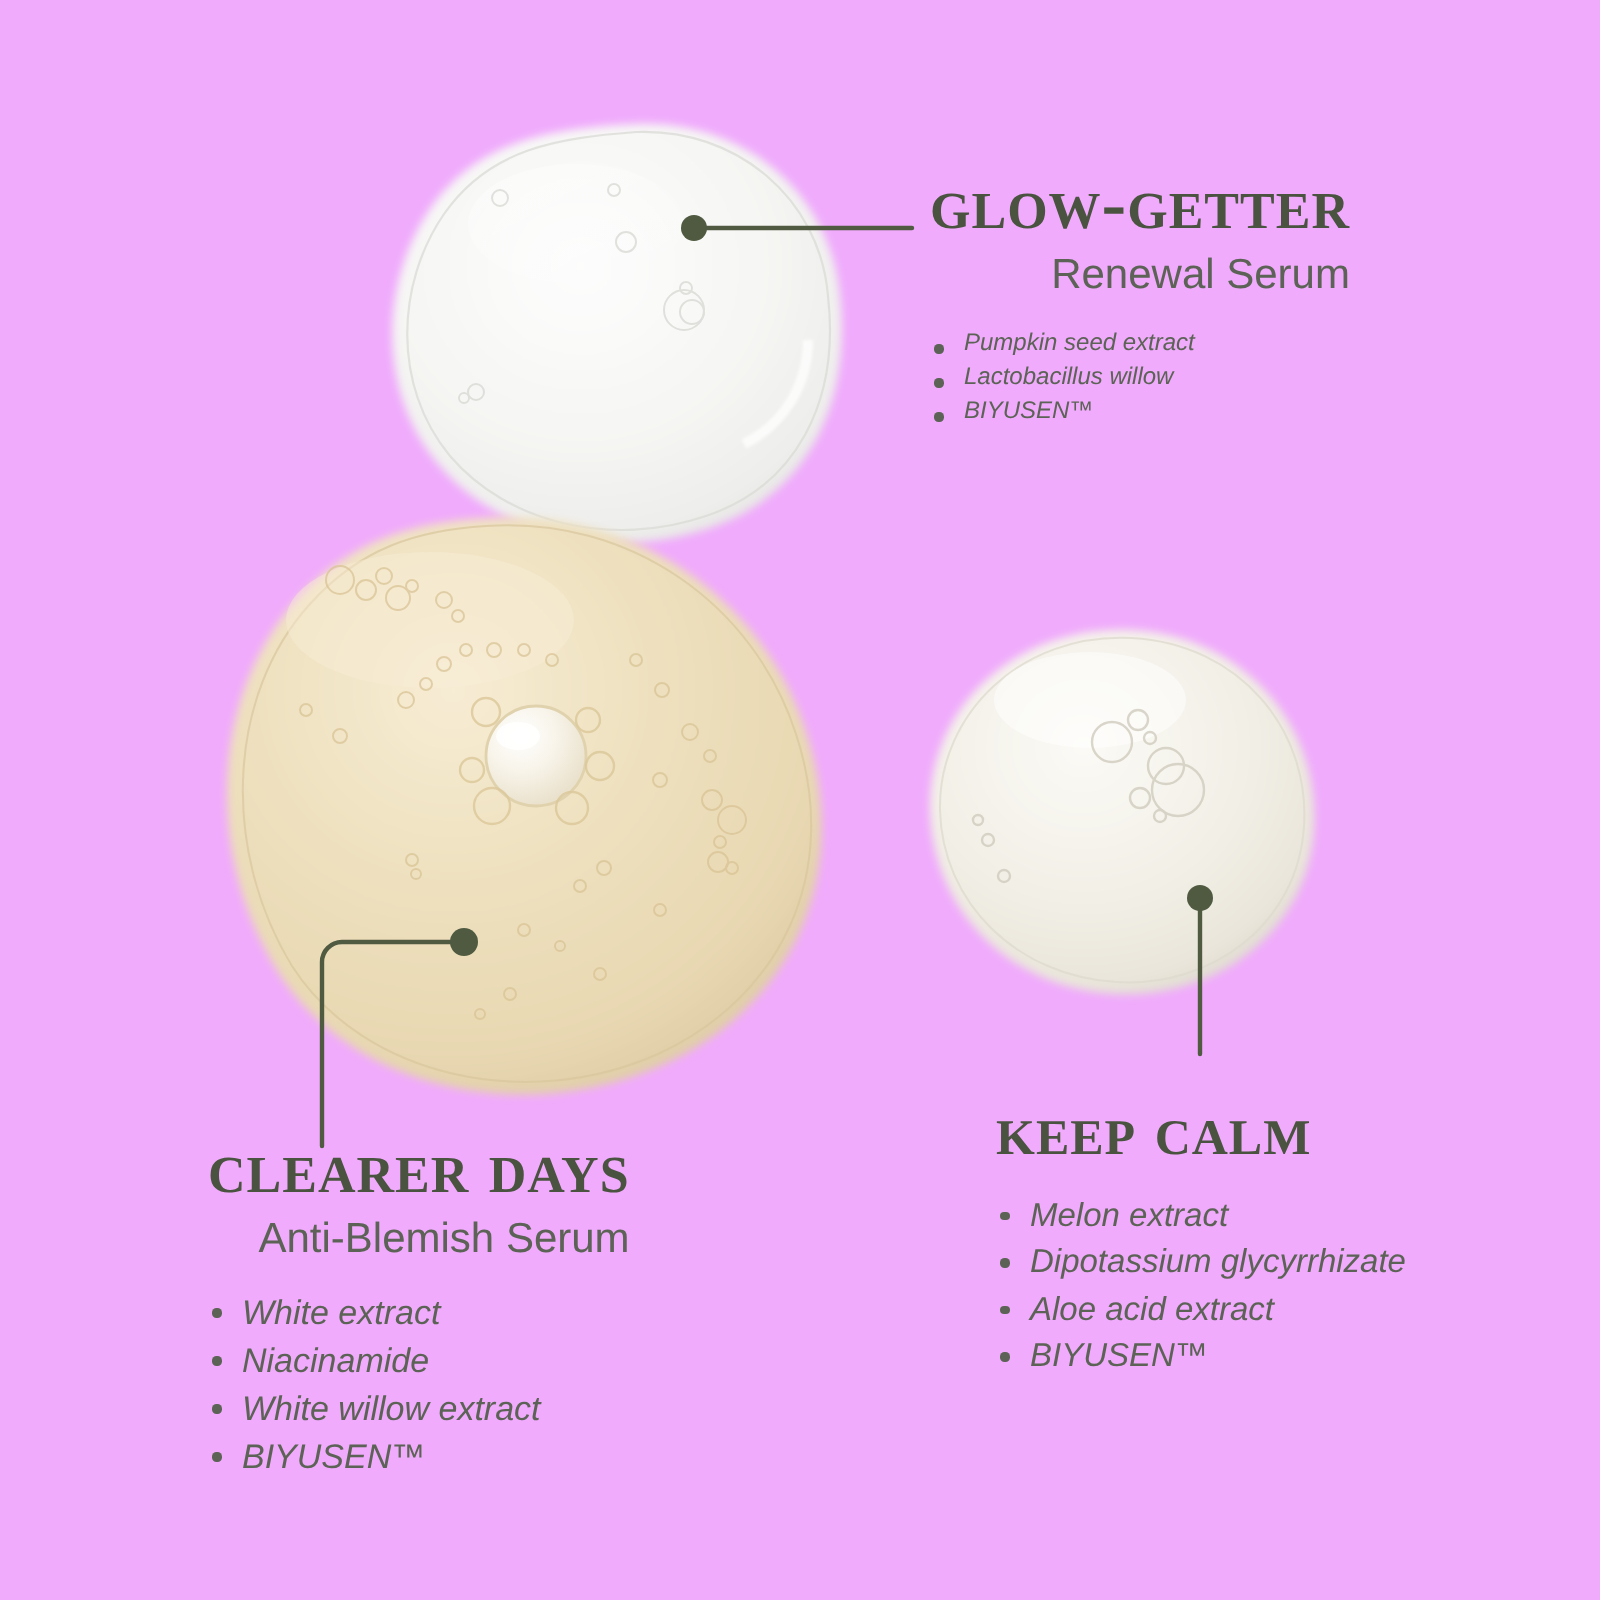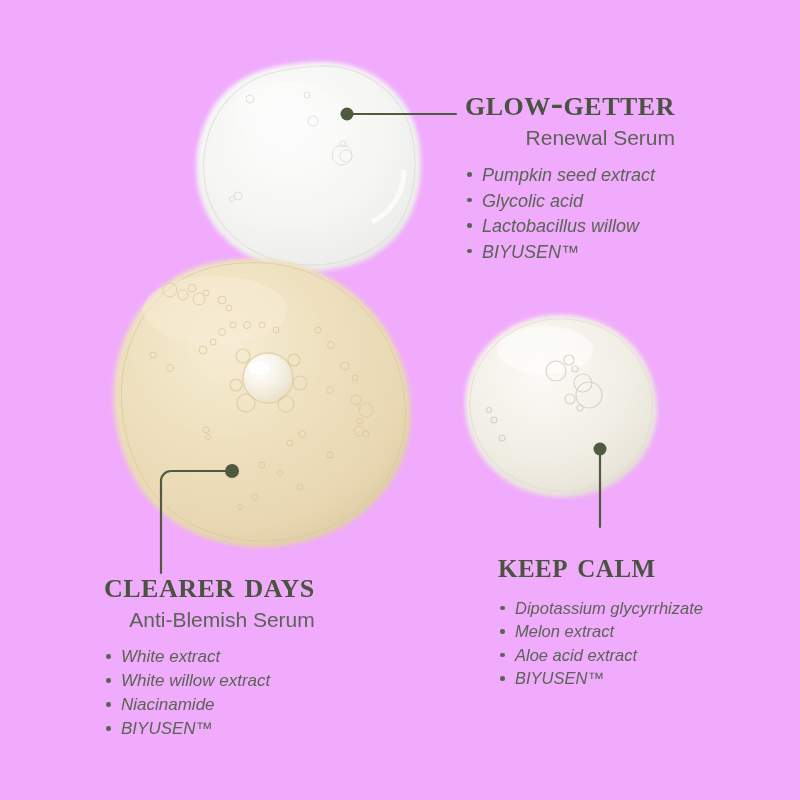--- a/index.html
+++ b/index.html
@@ -56,21 +56,21 @@
   .callout-list {
     list-style: none;
     margin: 12px 0 0 0;
     padding: 0;
   }
   .callout-list li {
     position: relative;
     font-family: "Liberation Sans", sans-serif;
     font-style: italic;
     color: #5c6356;
-    font-size: 18px;
+    font-size: 12px;
     line-height: 1.42;
     padding-left: 17px;
     white-space: nowrap;
   }
   .callout-list li::before {
     content: "";
     position: absolute;
     left: 2px;
     top: 9px;
     width: 4.5px;
@@ -251,40 +251,39 @@
       <line x1="600" y1="449" x2="600" y2="527" stroke="#4f5a41" stroke-width="2.2" stroke-linecap="round"></line>
       <circle cx="600" cy="449" r="6.5" fill="#4f5a41"></circle>
     </g>
   </svg>
 
   <div class="callout" id="callout-glow">
     <h2 class="callout-title">Glow-Getter</h2>
     <p class="callout-subtitle">Renewal Serum</p>
     <ul class="callout-list">
       <li>Pumpkin seed extract</li>
-      <li>Glycolic acid</li>
       <li>Lactobacillus willow</li>
       <li>BIYUSEN™</li>
     </ul>
   </div>
 
   <div class="callout" id="callout-clearer">
     <h2 class="callout-title">Clearer Days</h2>
     <p class="callout-subtitle">Anti-Blemish Serum</p>
     <ul class="callout-list">
       <li>White extract</li>
+      <li>Niacinamide</li>
       <li>White willow extract</li>
-      <li>Niacinamide</li>
       <li>BIYUSEN™</li>
     </ul>
   </div>
 
   <div class="callout" id="callout-calm">
     <h2 class="callout-title">Keep Calm</h2>
     <ul class="callout-list">
+      <li>Melon extract</li>
       <li>Dipotassium glycyrrhizate</li>
-      <li>Melon extract</li>
       <li>Aloe acid extract</li>
       <li>BIYUSEN™</li>
     </ul>
   </div>
 
 </div>
 
 </body></html>

